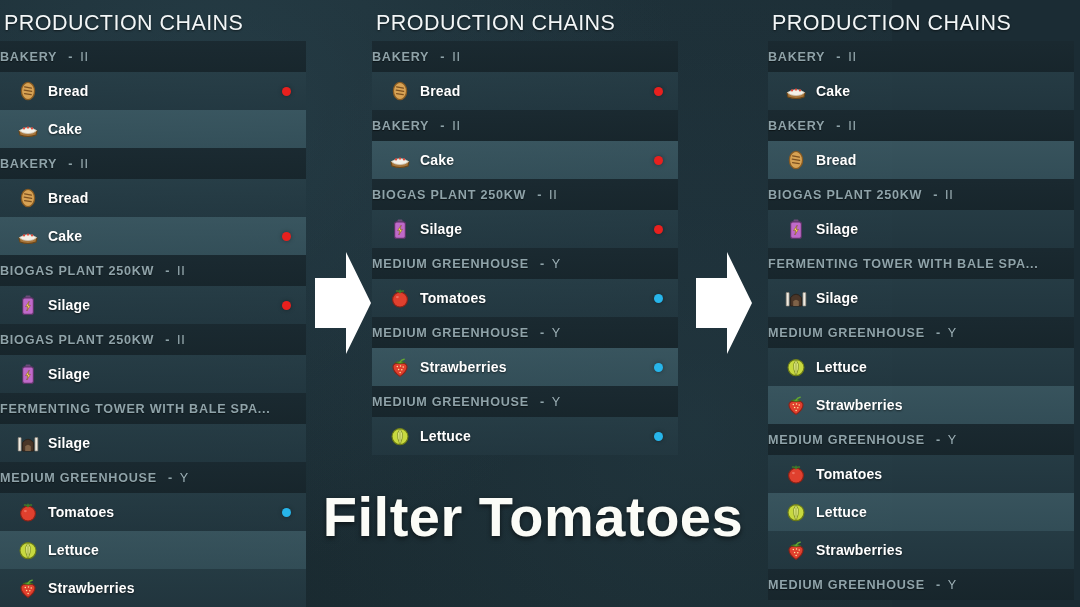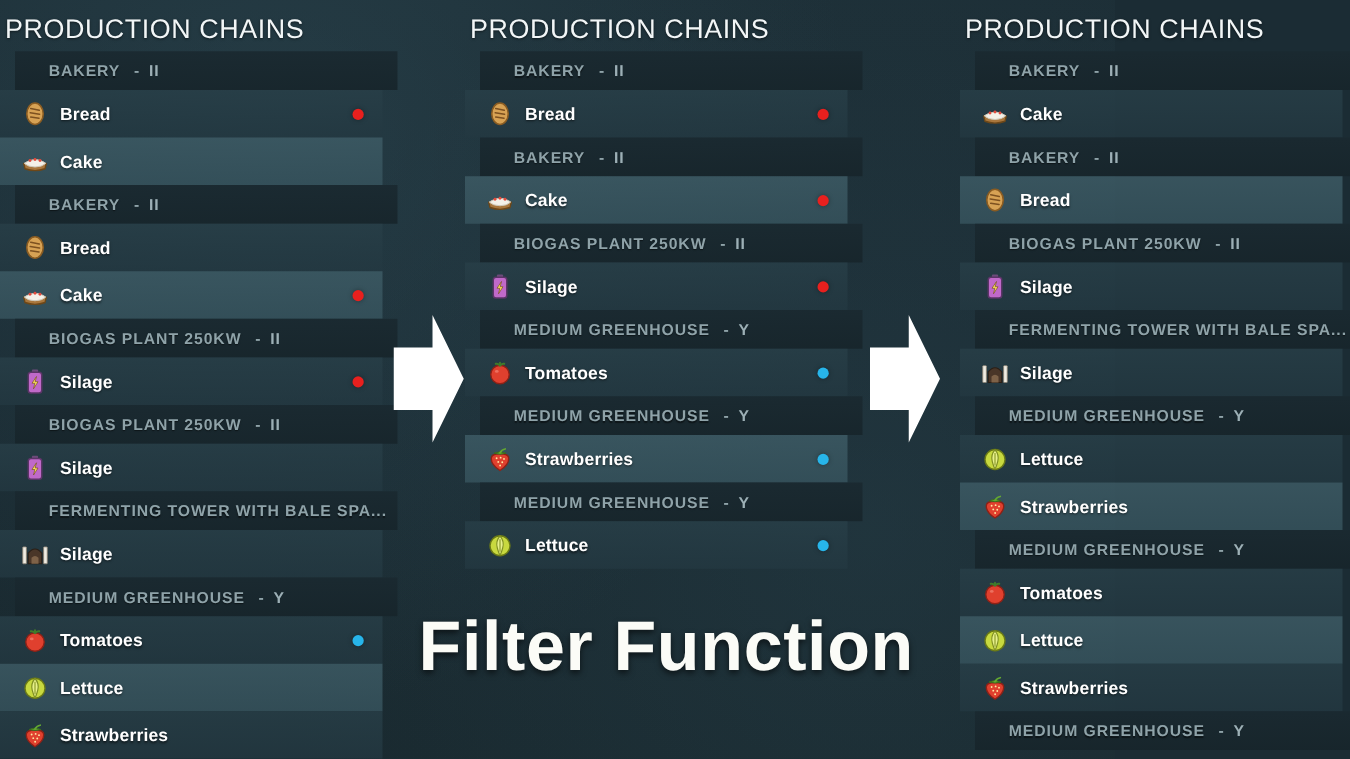--- a/index.html
+++ b/index.html
@@ -62,42 +62,40 @@
     box-sizing: border-box;
     width: 100%;
     display: flex;
     align-items: center;
     overflow: hidden;
   }
 
   .row.header {
     height: 31px;
     background: linear-gradient(180deg, rgba(26,41,48,0.93) 0%, rgba(23,37,43,0.93) 100%);
-    padding-left: 27px;
-    margin-left: 12px;
   }
   .row.header .hdr-name {
     color: #8fa3a9;
     font-size: 12.6px;
     font-weight: bold;
     letter-spacing: 0.75px;
     white-space: nowrap;
     text-shadow: 0 1px 1px rgba(0,0,0,0.5);
   }
   .row.header .hdr-sep {
     color: #8fa3a9;
     font-size: 12.6px;
     font-weight: bold;
     margin-left: 11px;
     letter-spacing: 0.75px;
   }
   .row.header .hdr-slot {
     color: #9db0b6;
     font-size: 12.6px;
-    font-weight: bold;
+    font-weight: normal;
     margin-left: 7px;
     letter-spacing: 0.75px;
   }
 
   .row.item {
     height: 38px;
     padding-left: 17px;
     background: linear-gradient(180deg, rgba(40,63,72,0.80) 0%, rgba(35,56,65,0.80) 100%);
   }
   .row.item.alt {
@@ -532,15 +530,15 @@
       <path d="M2 28 L33 28 L33 2 L58 53 L33 104 L33 78 L2 78 Z" fill="#ffffff"></path>
     </svg>
   </div>
 
   <div class="arrow" id="arrow-2">
     <svg viewBox="0 0 60 106" xmlns="http://www.w3.org/2000/svg" aria-hidden="true">
       <path d="M2 28 L33 28 L33 2 L58 53 L33 104 L33 78 L2 78 Z" fill="#ffffff"></path>
     </svg>
   </div>
 
-  <div id="caption">Filter Function</div>
+  <div id="caption">Filter Tomatoes</div>
 
 </div>
 
 </body></html>

